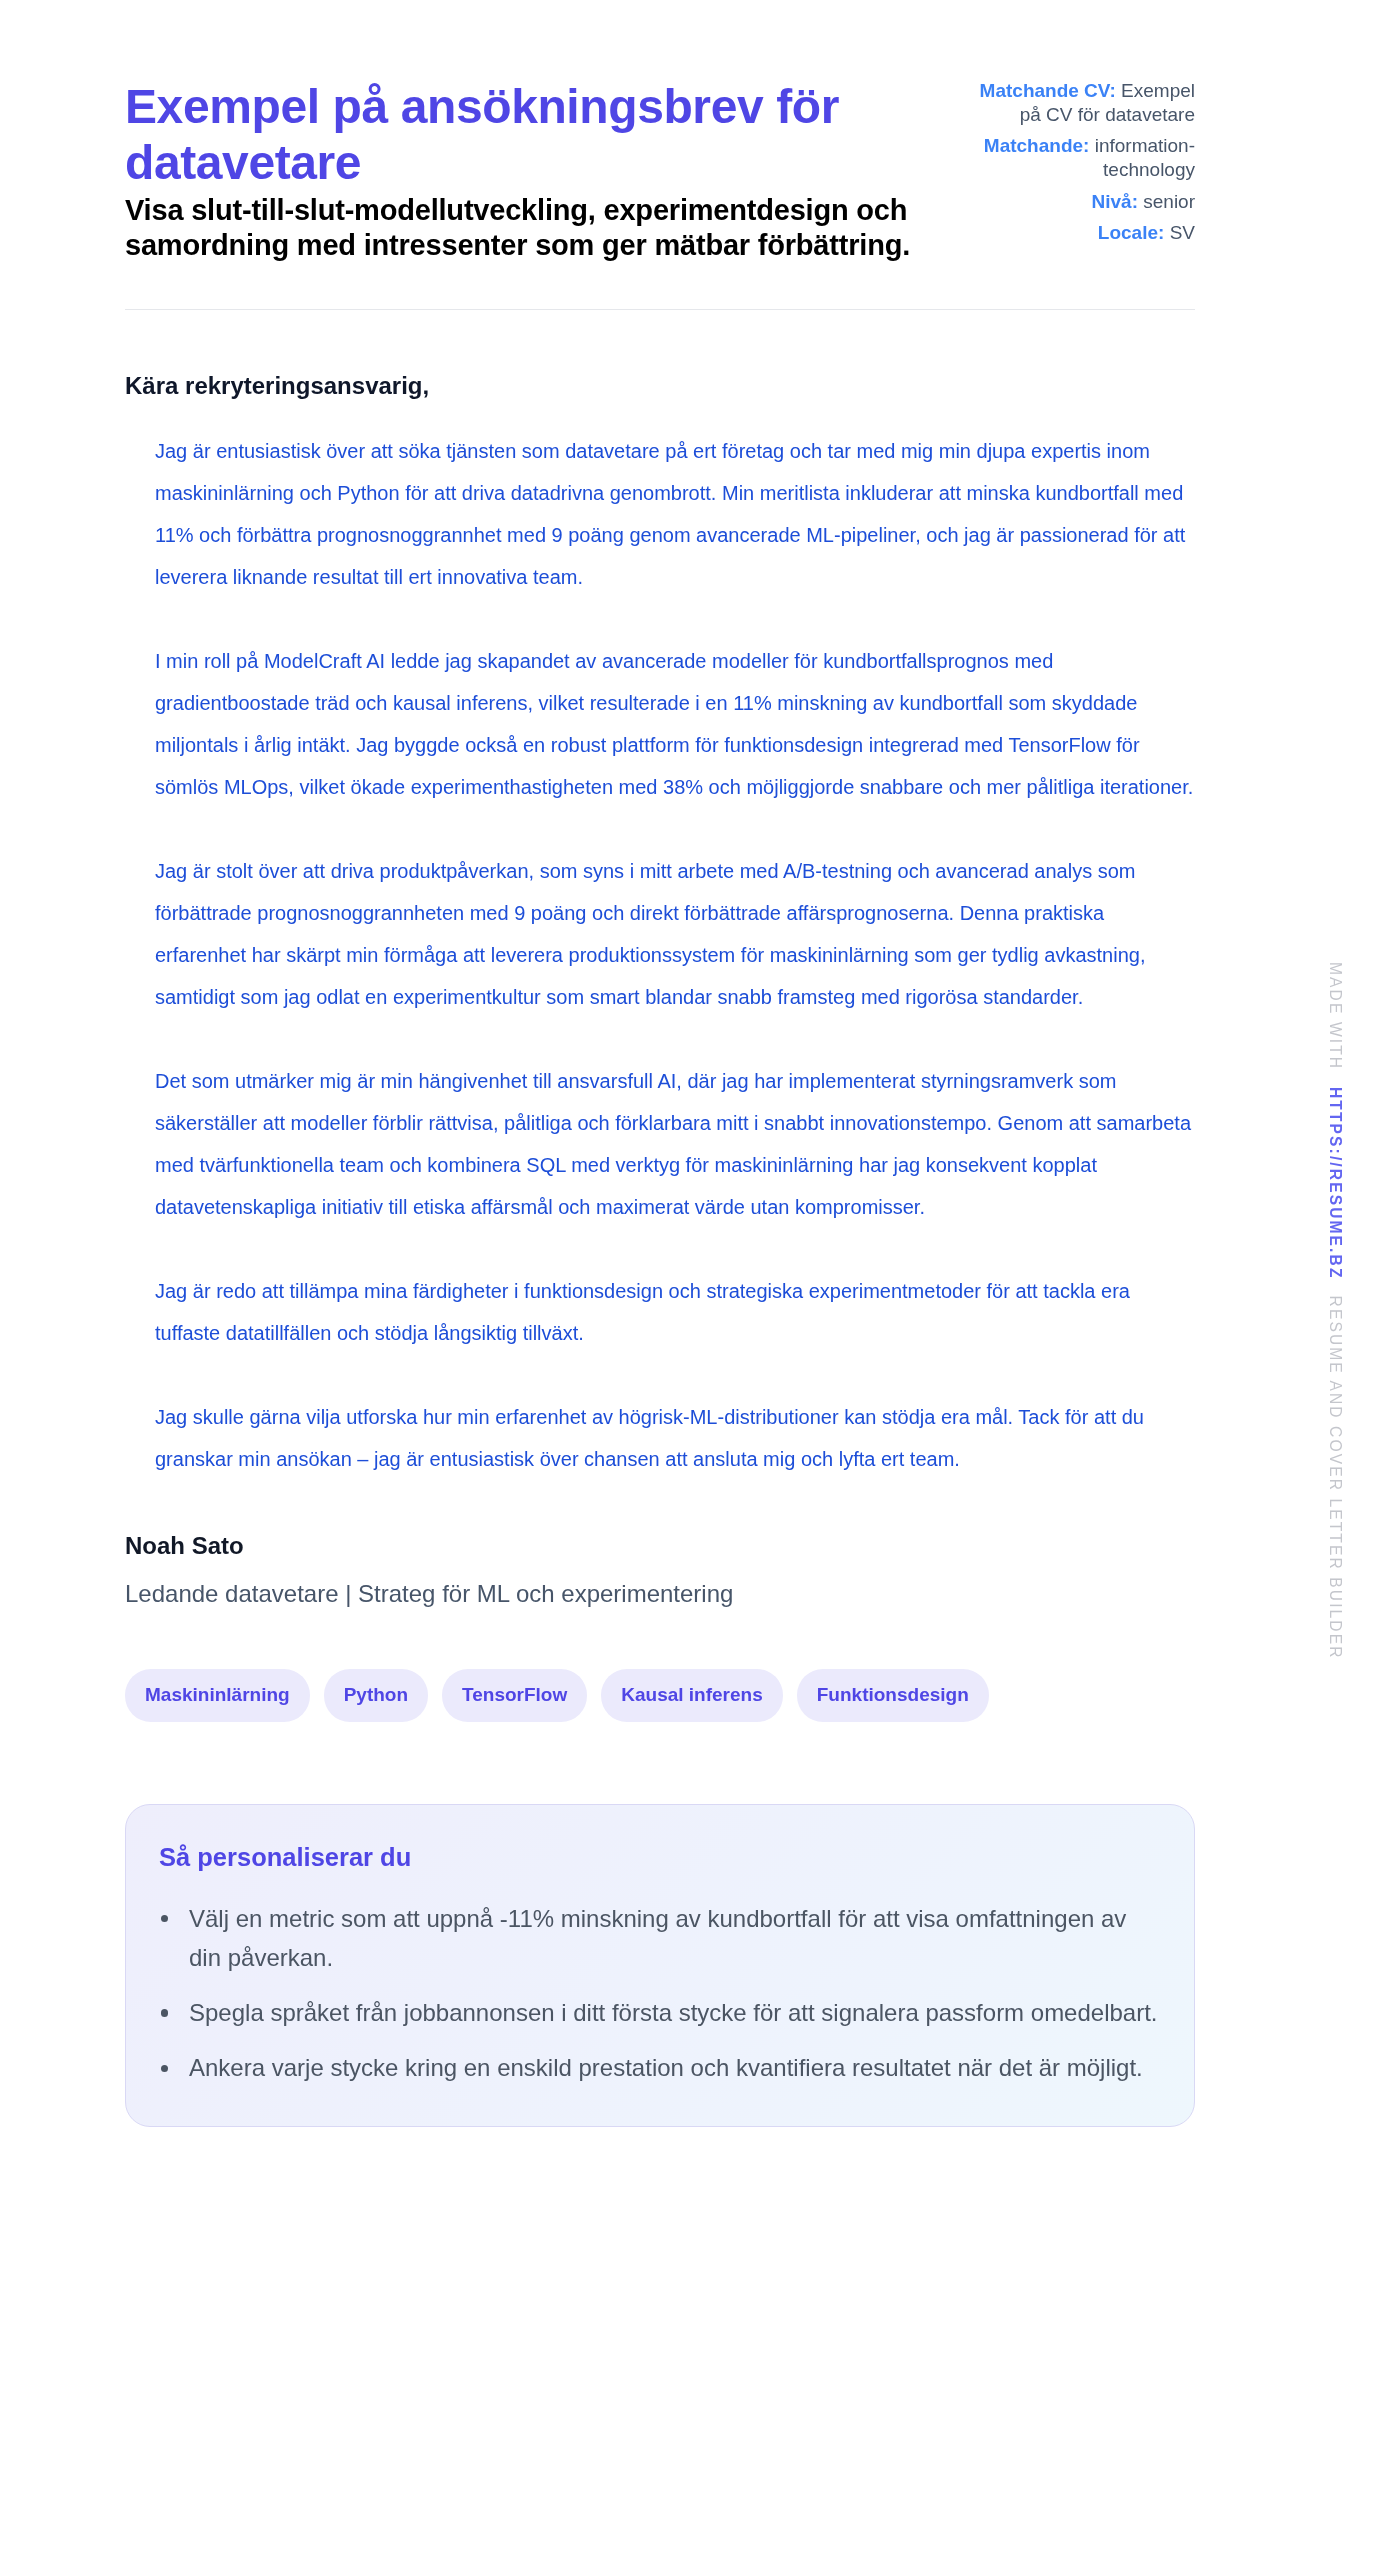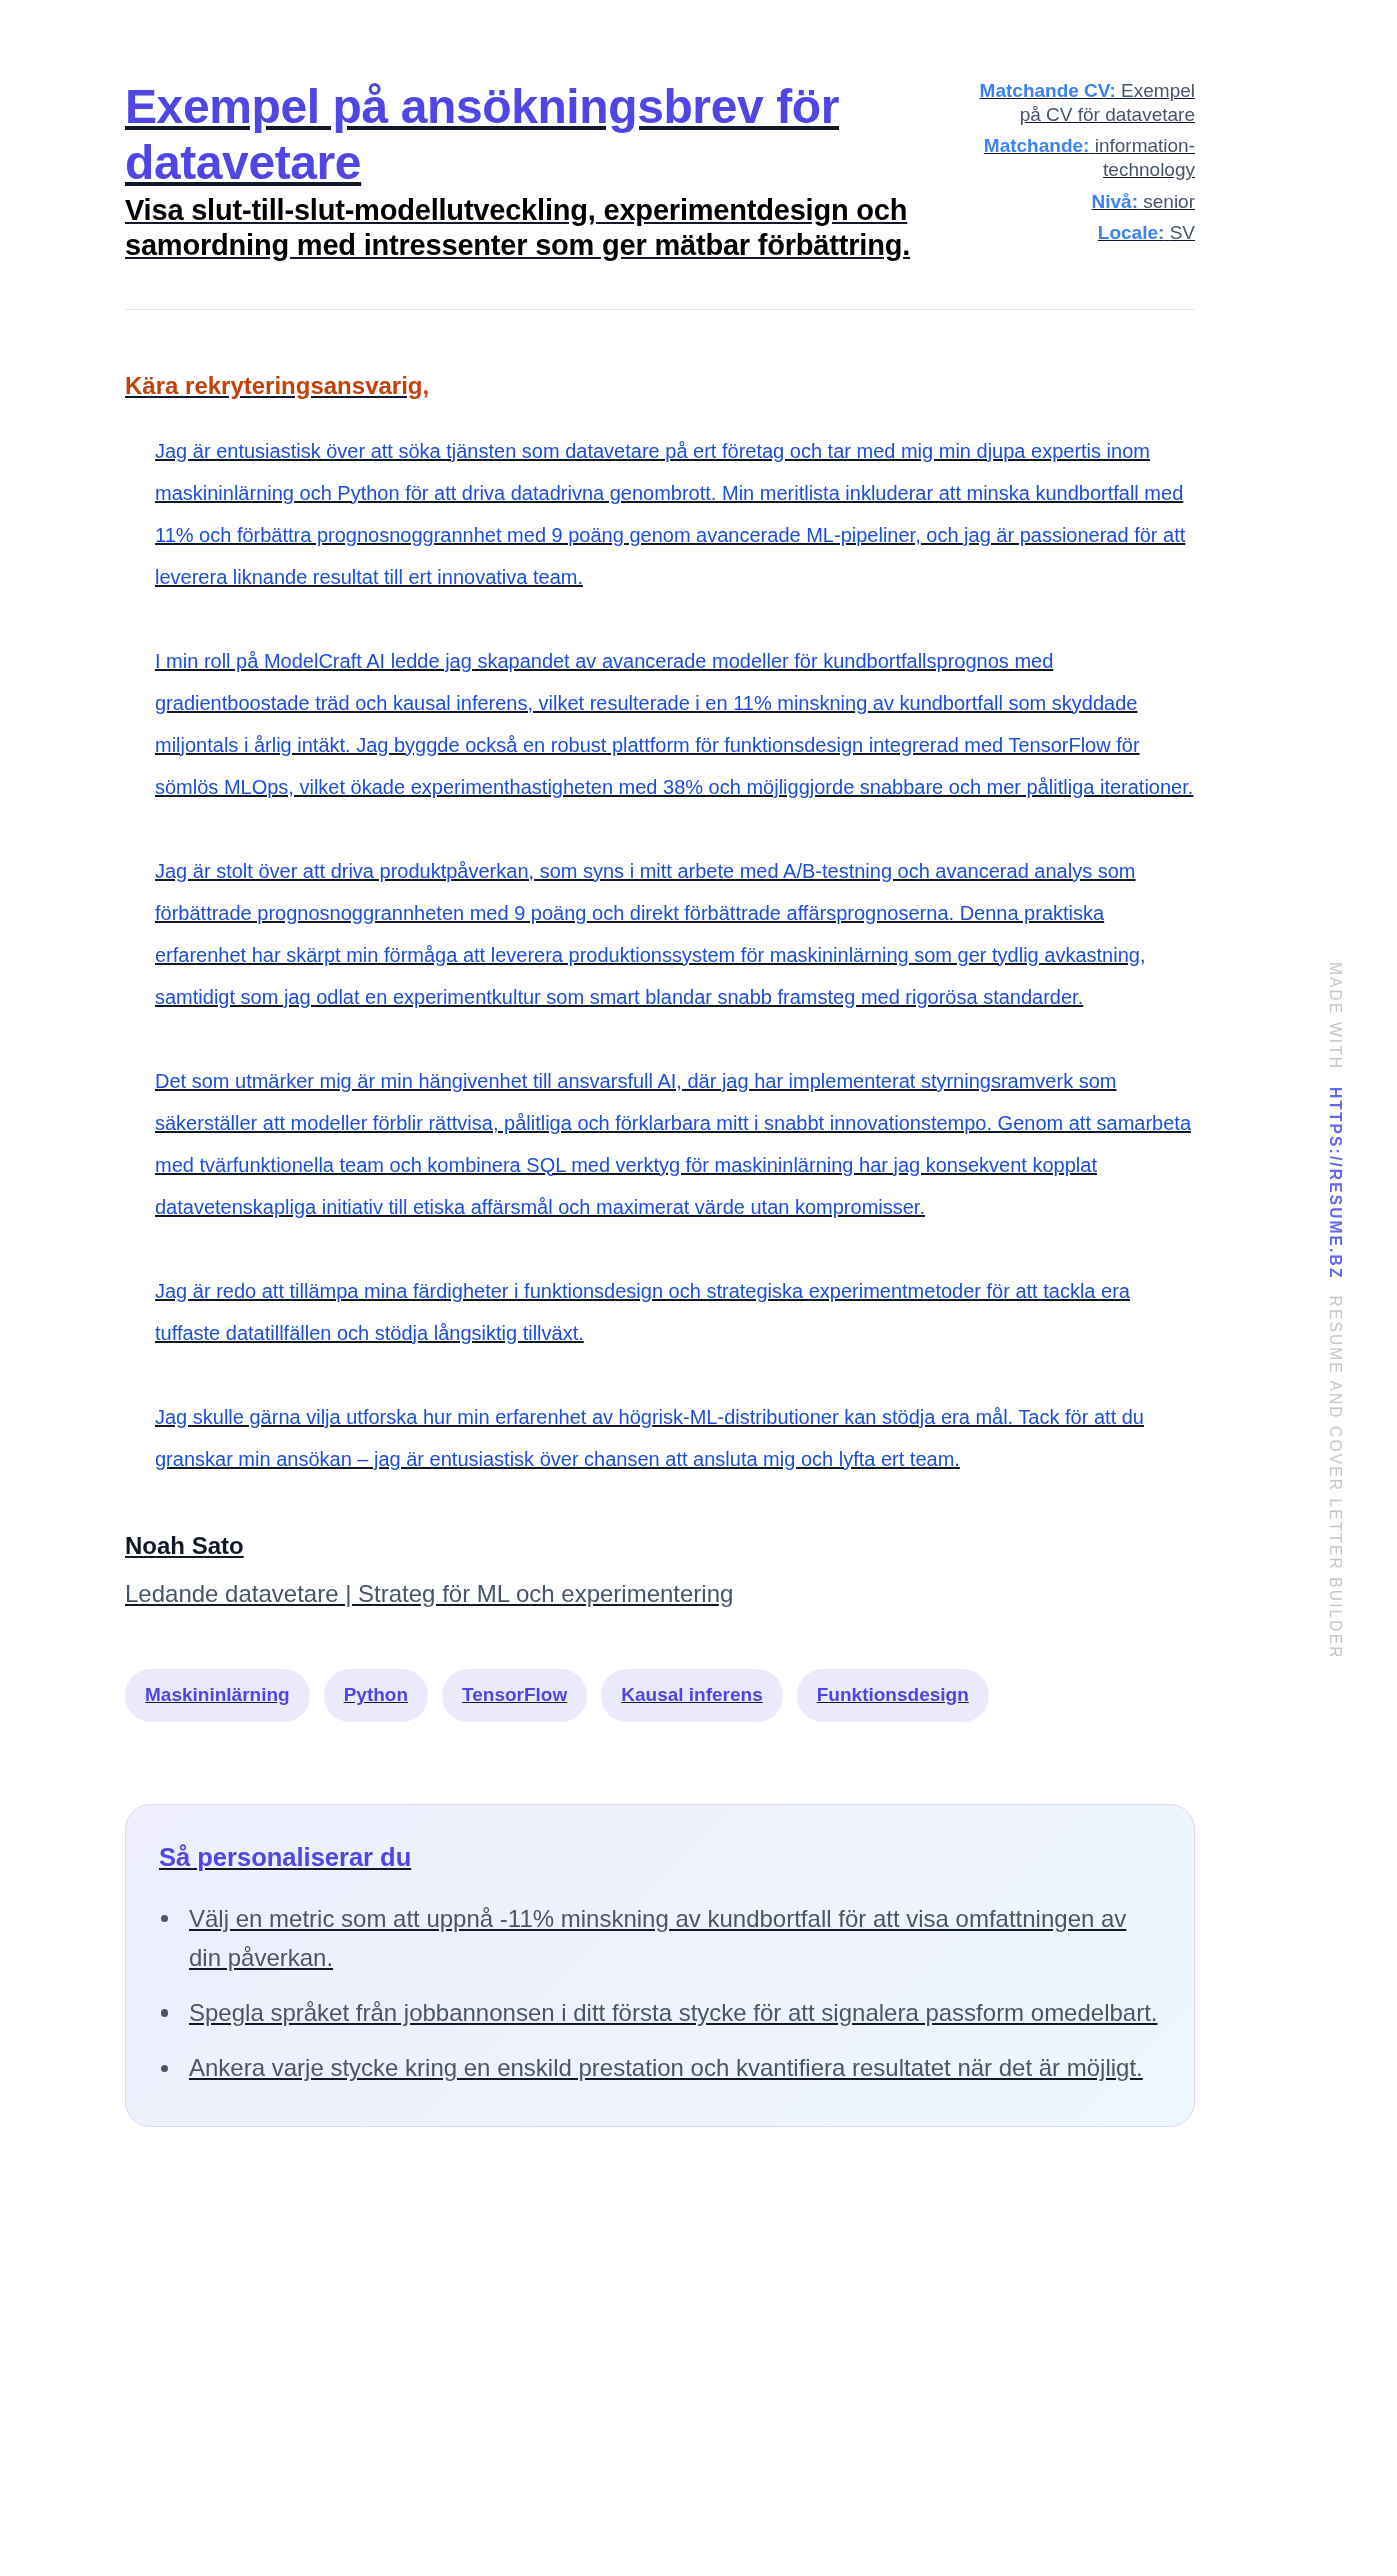--- a/index.html
+++ b/index.html
@@ -7,21 +7,20 @@
       width: 1397px;
       background: #ffffff;
       font-family: "Liberation Sans", "DejaVu Sans", sans-serif;
       color: #111827;
     }
     .page {
       position: relative;
       width: 1263px;
       min-height: 2576px;
       padding: 79px 68px 0 125px;
-      text-decoration: underline;
     }
     
     .header {
       display: flex;
       justify-content: space-between;
       align-items: flex-start;
       padding-bottom: 46px;
       border-bottom: 1.6px solid #e5e7eb;
     }
     .header-left { width: 871px; }
@@ -50,21 +49,21 @@
     }
     .meta-row { margin-bottom: 7.4px; }
     .meta-label { font-weight: 700; color: #3b82f6; }
 
     
     .letter { padding-top: 59px; }
     .greeting {
       font-size: 24px;
       line-height: 33px;
       font-weight: 700;
-      color: #c2410c;
+      color: #0f172a;
       margin-bottom: 28px;
     }
     .para {
       font-size: 20px;
       line-height: 42px;
       color: #1d4ed8;
       margin-bottom: 42px;
       margin-left: 30px;
     }
     .signature { margin-top: 49px; }

